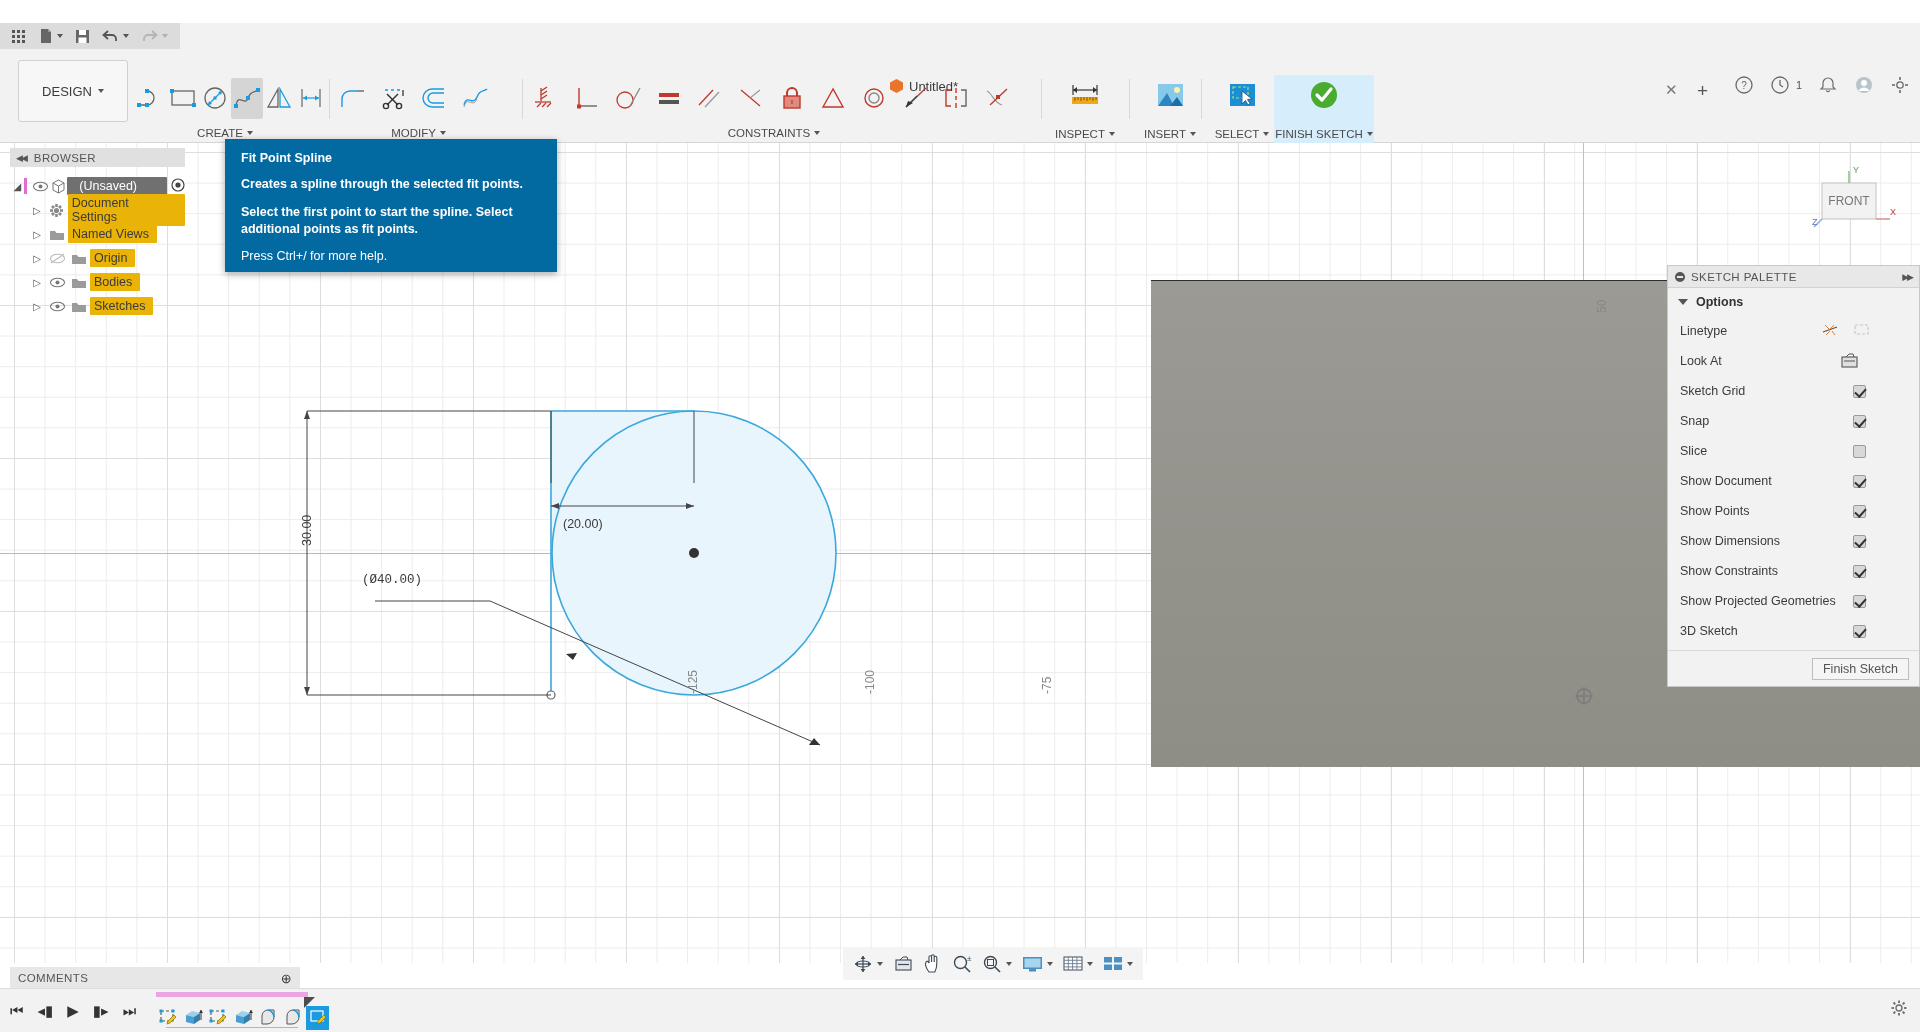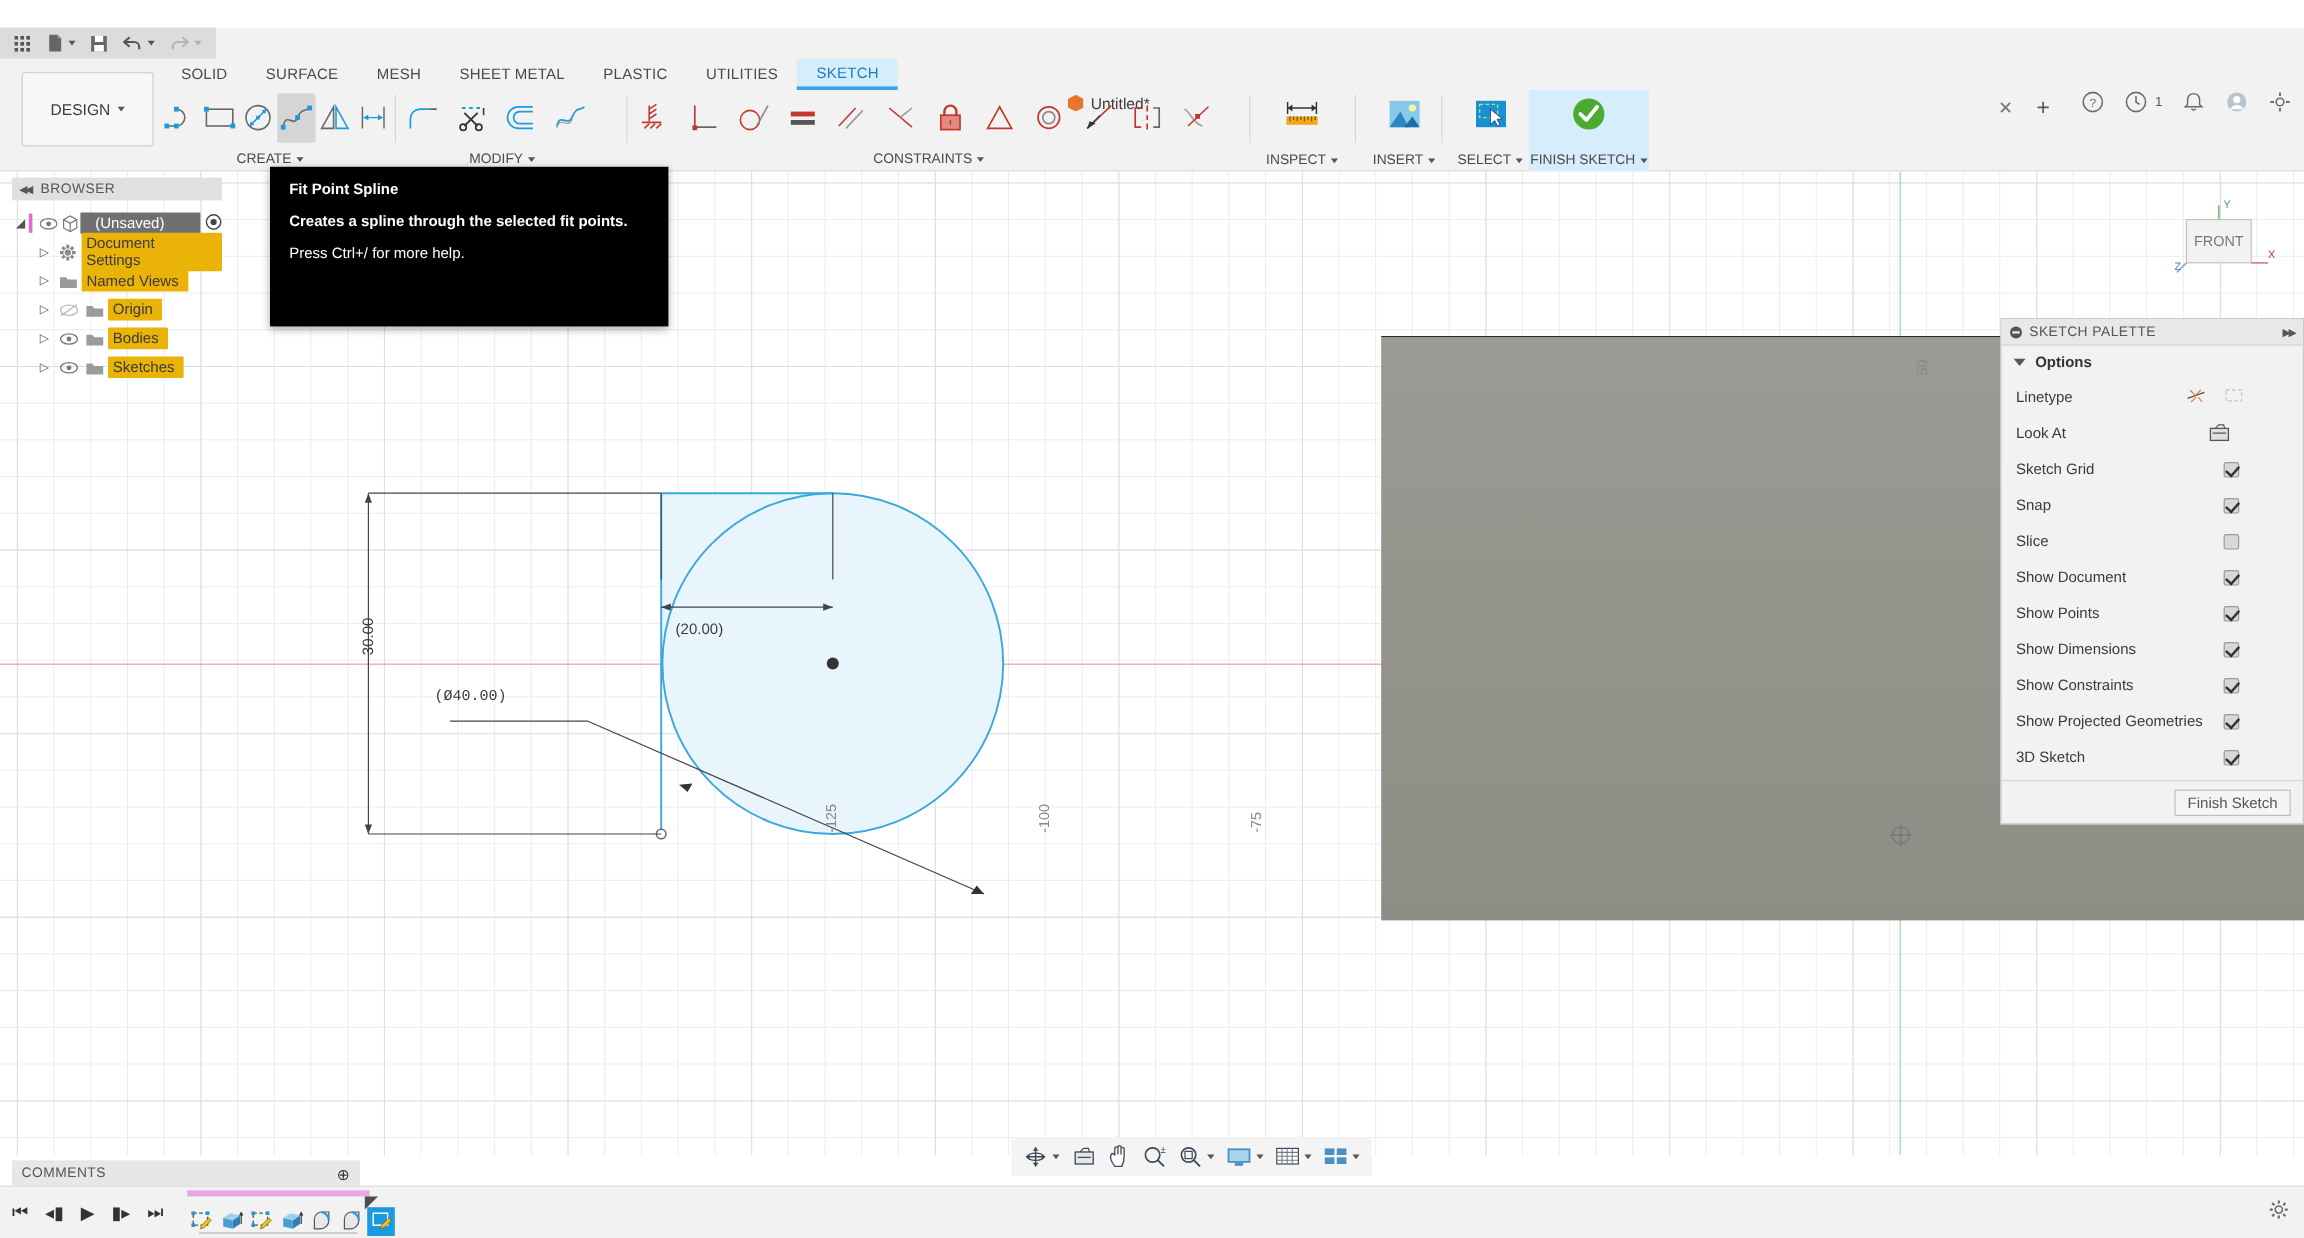--- a/index.html
+++ b/index.html
@@ -121,21 +121,21 @@
   .trow .eye{ width:22px; display:flex;align-items:center;justify-content:center;}
   .trow .fico{ width:22px; display:flex;align-items:center;justify-content:center;}
   .trow .tlabel{ background:#eab308; padding:2px 8px 2px 4px; border-radius:1px; }
   .trow.root{ }
   .trow.root .tlabel{ background:#707070; color:#fff; padding:2px 30px 2px 12px; }
   .pinkbar{ width:3px;height:16px;background:#e46ad0;margin-right:5px;}
 
   
   .tooltip{
     position:absolute; left:225px; top:139px; width:332px; height:133px;
-    background:#000000; color:#ffffff; padding:12px 16px;
+    background:#0369a1; color:#ffffff; padding:12px 16px;
     box-shadow:0 2px 7px rgba(0,0,0,.35); font-size:12.5px;
   }
   .tooltip .tt-title{ font-weight:bold; margin-bottom:11px; }
   .tooltip .tt-p{ margin-bottom:11px; line-height:1.35; font-weight:bold;}
   .tooltip .tt-help{ font-weight:normal;}
 
   
   .canvas{
     position:absolute; left:0; top:143px; width:1920px; height:820px;
     background:#ffffff; overflow:hidden;
@@ -330,29 +330,20 @@
             </g>
           </svg>
       </div>
     </div>
 
     <div class="design-btn">
       <span>DESIGN</span>
       <div class="caret"></div>
     </div>
 
-    <div class="tabs">
-      <div class="tab">SOLID</div>
-      <div class="tab">SURFACE</div>
-      <div class="tab">MESH</div>
-      <div class="tab">SHEET METAL</div>
-      <div class="tab">PLASTIC</div>
-      <div class="tab">UTILITIES</div>
-      <div class="tab active">SKETCH</div>
-    </div>
 
     <div class="ribbon-body">
 
       <div class="panel" style="left:0px;width:180px;">
         <div class="icons">
           <div class="tool">
             <svg width="32" height="26" viewBox="0 0 32 26">
               <path d="M4 20 h8 a7 7 0 1 0 0 -14" fill="none" stroke="#666" stroke-width="1.3"></path>
               <rect x="2" y="18" width="4" height="4" fill="#1b9ae0"></rect>
               <rect x="10" y="18" width="4" height="4" fill="#1b9ae0"></rect>
@@ -796,20 +787,21 @@
         </span>
         <span class="tlabel">Sketches</span>
       </div>
 
     </div>
   </div>
 
   <div class="tooltip">
     <div class="tt-title">Fit Point Spline</div>
     <div class="tt-p">Creates a spline through the selected fit points.</div>
+    <div class="tt-p">Select the first point to start the spline. Select additional points as fit points.</div>
     <div class="tt-help">Press Ctrl+/ for more help.</div>
   </div>
 
   <div class="palette">
     <div class="pal-hd">
       <span class="dot"></span>
       <span>SKETCH PALETTE</span>
       <span class="expand">▶▶</span>
     </div>
     <div class="pal-opt-hd">

